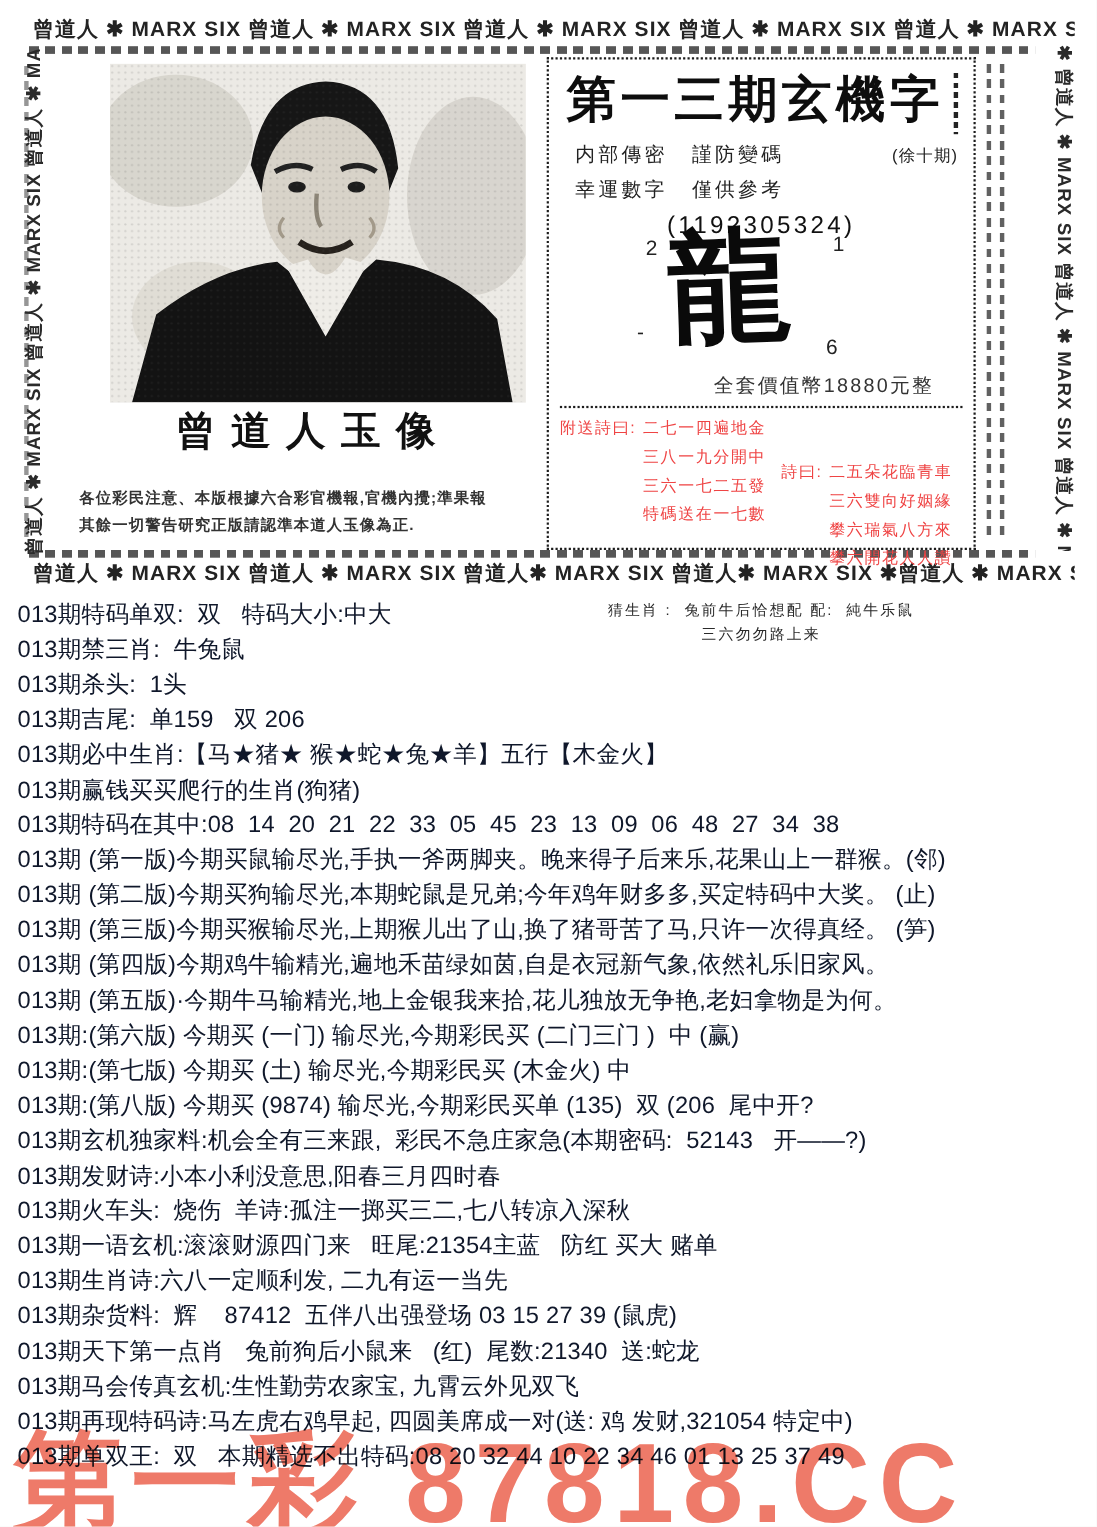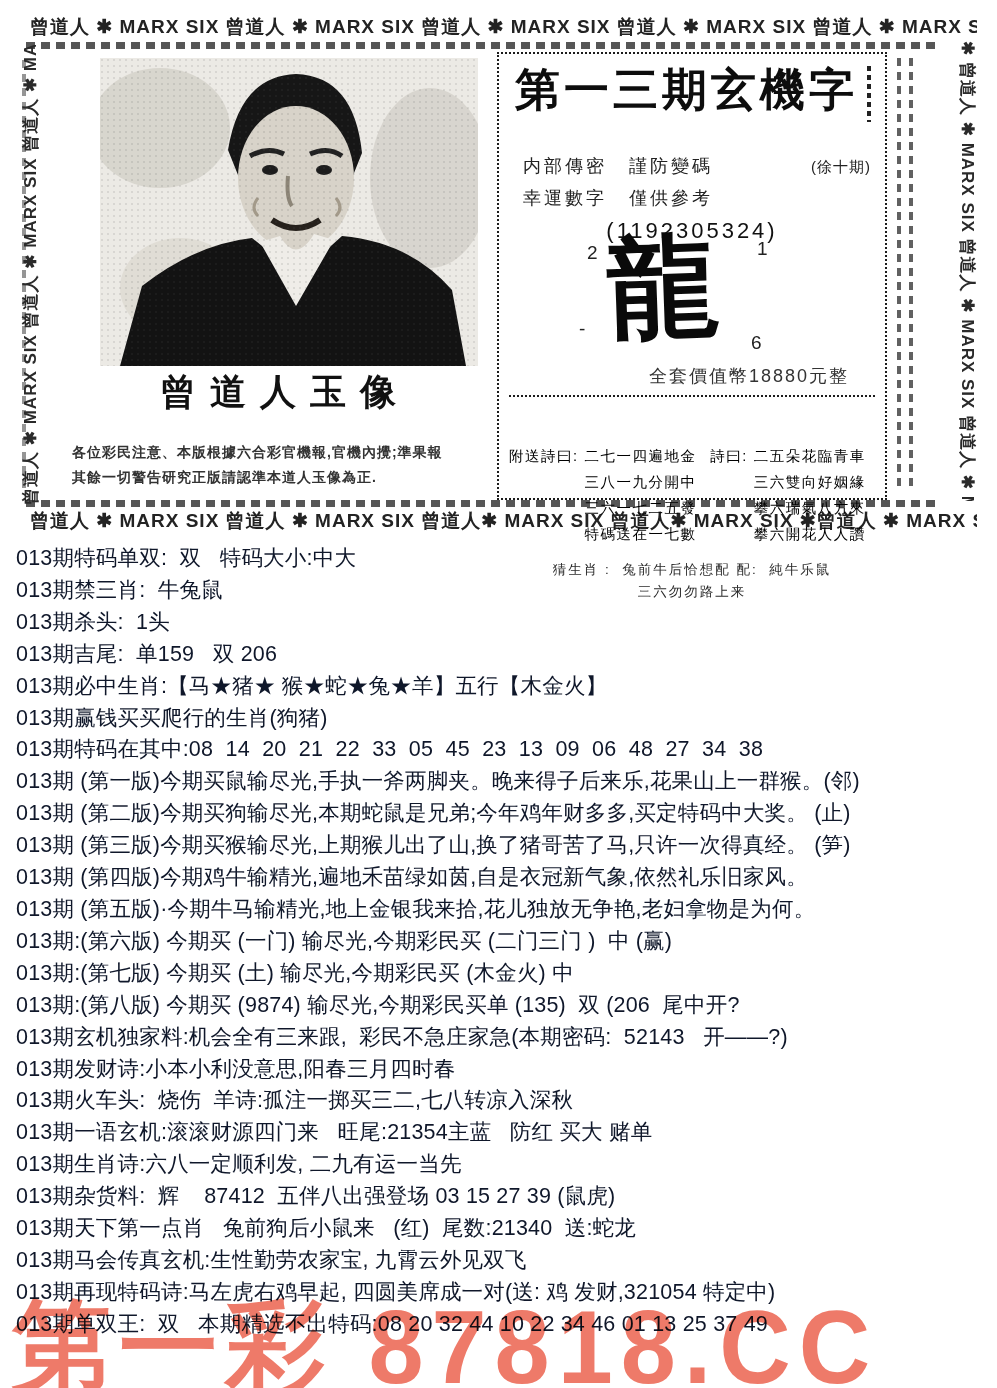--- a/index.html
+++ b/index.html
@@ -63,46 +63,46 @@
   }
   .hbox-title {
     font-family:"Liberation Serif", serif; font-weight:bold;
     font-size:45px; letter-spacing:4px; text-align:left; padding-left:6px;
     color:#0d0d0d; white-space:nowrap;
   }
   .title-squiggle {
     position:absolute; right:14px; top:12px; width:4px; height:56px;
     background:repeating-linear-gradient(180deg,#222 0 5px, transparent 5px 9px);
   }
-  .hbox-sub { margin-top:34px; padding-left:14px; font-size:18px; letter-spacing:3px; color:#222; }
+  .hbox-sub { margin-top:8px; padding-left:14px; font-size:18px; letter-spacing:3px; color:#222; }
   .hbox-sub .row { display:flex; align-items:baseline; margin-bottom:8px; white-space:pre; }
   .hbox-sub .gap { display:inline-block; width:22px; }
   .hbox-sub .right { margin-left:auto; padding-right:4px; font-size:15px; letter-spacing:1px; }
   .lucky { text-align:center; font-size:22px; letter-spacing:3px; margin-top:8px; color:#111; }
   .dragon-wrap { position:relative; height:118px; margin-top:2px; }
   .big-char {
     position:absolute; left:98px; top:-14px;
     font-family:"Liberation Serif", serif; font-weight:bold;
     font-size:112px; line-height:1; color:#0a0a0a;
     transform:rotate(-2deg);
   }
   .corner-num { position:absolute; font-size:19px; color:#222; }
   .cn-tl { left:78px;  top:-4px; }
   .cn-tr { left:248px; top:-8px; }
   .cn-br { left:242px; top:86px; }
   .cn-dash { left:70px; top:72px; }
   .price-line { text-align:right; padding-right:26px; font-size:18px; letter-spacing:2px; color:#333; }
   .hbox-divider { border-top:2px dotted #1c1c1c; margin:7px 0 6px 0; }
-  .poems { display:flex; font-size:14.5px; line-height:26px; letter-spacing:1.5px; color:#000000;align-items:flex-end; }
+  .poems { display:flex; font-size:14.5px; line-height:26px; letter-spacing:1.5px; color:#ef4444; }
   .poem-col { display:flex; }
   .poem-col.left  { width:55%; }
   .poem-col.right { width:45%;margin-top:40px; }
   .poem-label { white-space:nowrap; padding-right:6px; }
   .poem-lines div { white-space:nowrap; }
-  .guess { margin-top:12px; font-size:13.5px; letter-spacing:2px; color:#2a2a2a; text-align:center; }
+  .guess { margin-top:23px; font-size:13.5px; letter-spacing:2px; color:#2a2a2a; text-align:center; }
   .guess div { line-height:22px; white-space:pre; }
 
   
   .body-lines {
     position:absolute; left:16px; top:543px; right:6px;
   }
   .bline {
     font-size:21.5px; line-height:31.9px; white-space:pre; color:#0f172a;
     letter-spacing:0.2px;
   }

